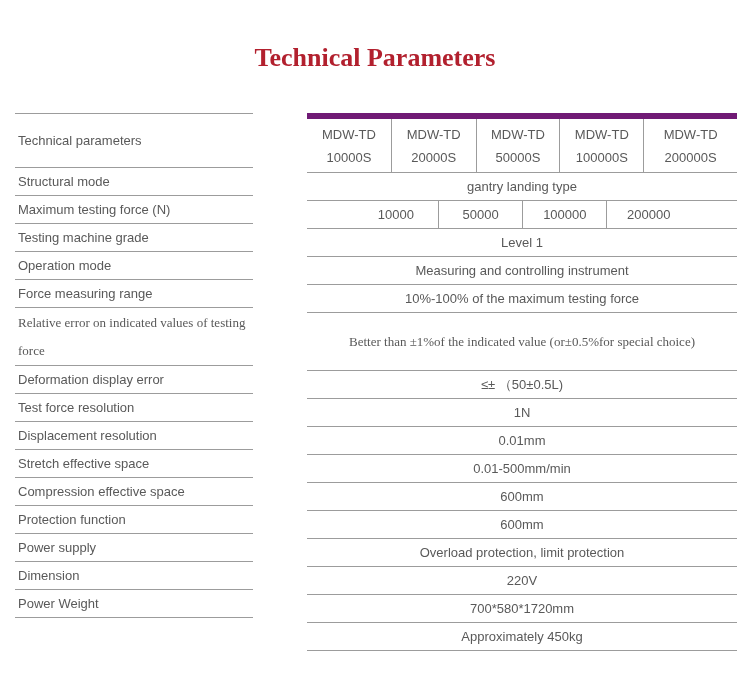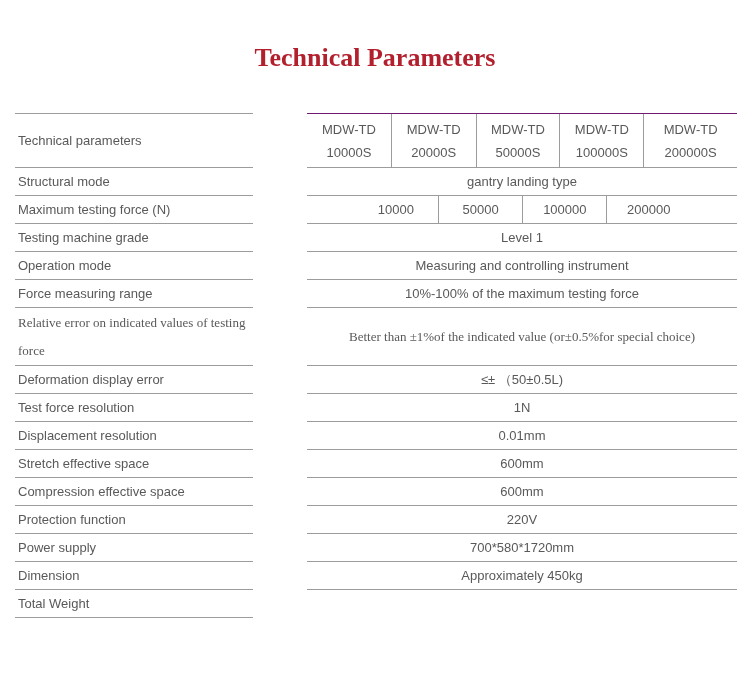--- a/index.html
+++ b/index.html
@@ -17,21 +17,21 @@
   .table-wrap{
     display:flex;margin:39px 13px 0 15px;
   }
   .col-left{
     width:238px;flex:0 0 238px;box-sizing:border-box;
     border-top:1px solid #9c9c9c;
   }
   .col-gap{width:54px;flex:0 0 54px;}
   .col-right{
     width:430px;flex:0 0 430px;box-sizing:border-box;
-    border-top:1px solid #701a75;
+    border-top:6px solid #701a75;
   }
   .row{
     box-sizing:border-box;height:28px;
     border-bottom:1px solid #9c9c9c;
     display:flex;align-items:center;
     color:#595959;font-size:13px;line-height:28px;
   }
   .h-header{height:54px;}
   .h-tall{height:58px;font-family:Liberation Serif, serif;}
   .col-left .row{padding:0 4px 0 3px;}
@@ -96,21 +96,21 @@
     <div class="row">
       <span>Protection function</span>
     </div>
     <div class="row">
       <span>Power supply</span>
     </div>
     <div class="row">
       <span>Dimension</span>
     </div>
     <div class="row">
-      <span>Total Weight</span>
+      <span>Power Weight</span>
     </div>
   </div>
 
   <div class="col-gap"></div>
 
   <div class="col-right">
     <div class="row h-header cells">
       <div class="cell">
         <span>MDW-TD</span>
         <span>10000S</span>
@@ -156,24 +156,30 @@
     <div class="row">
       <span>≤± （50±0.5L)</span>
     </div>
     <div class="row">
       <span>1N</span>
     </div>
     <div class="row">
       <span>0.01mm</span>
     </div>
     <div class="row">
+      <span>0.01-500mm/min</span>
+    </div>
+    <div class="row">
       <span>600mm</span>
     </div>
     <div class="row">
       <span>600mm</span>
+    </div>
+    <div class="row">
+      <span>Overload protection, limit protection</span>
     </div>
     <div class="row">
       <span>220V</span>
     </div>
     <div class="row">
       <span>700*580*1720mm</span>
     </div>
     <div class="row">
       <span>Approximately 450kg</span>
     </div>

